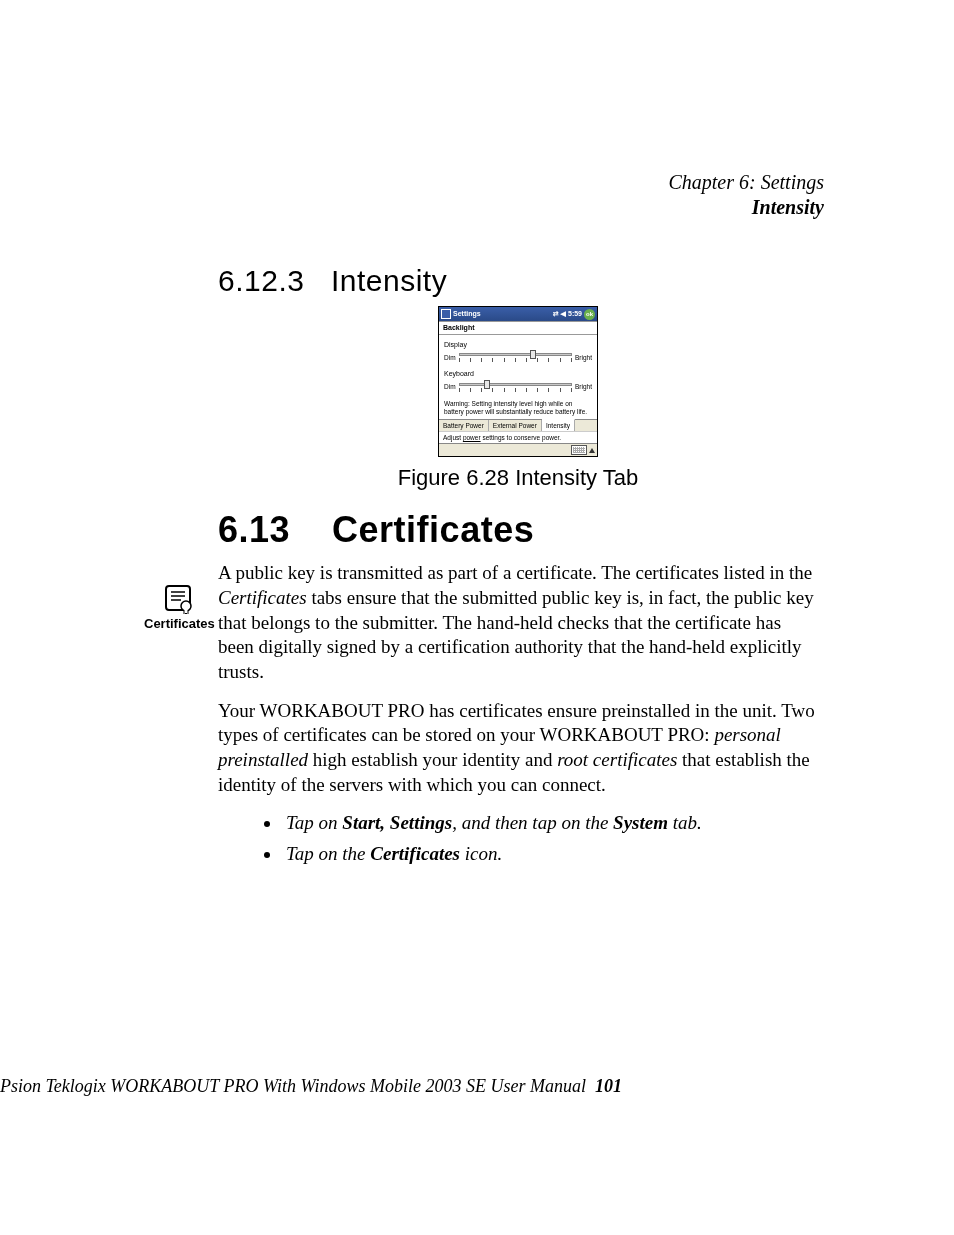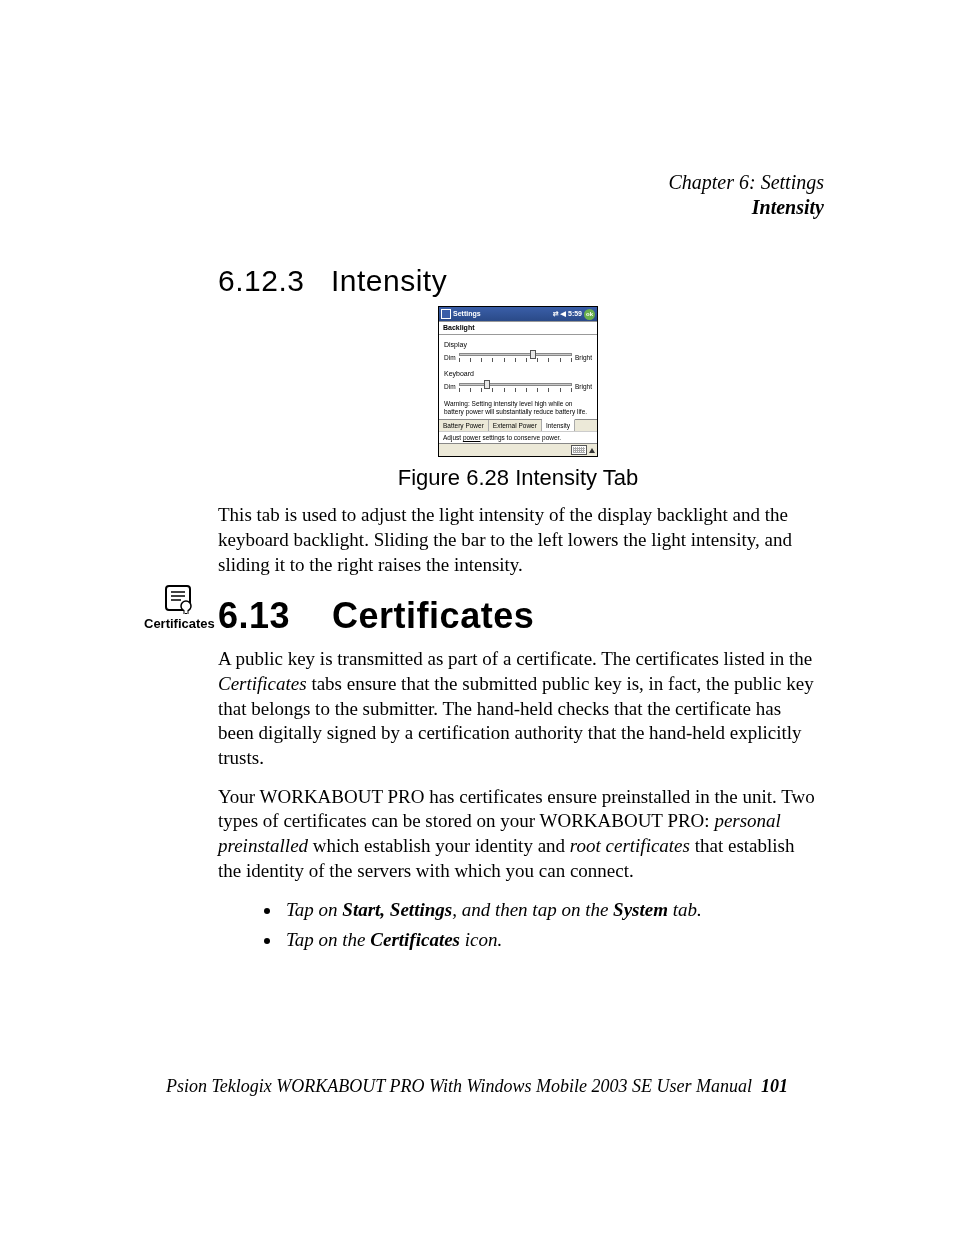--- a/index.html
+++ b/index.html
@@ -73,21 +73,21 @@
     padding-left: 64px;
     margin-top: 6px;
     font-style: italic;
   }
   ul.body li { margin-bottom: 6px; padding-left: 4px; }
   .footer {
     position: absolute;
     left: 0;
     width: 954px;
     top: 1076px;
-    text-align: center;
+    text-align: left;
     font-style: italic;
     font-size: 18px;
   }
   .footer .pg { font-weight: bold; font-style: italic; }
   
   .sideicon {
     position: absolute;
     left: 144px;
     top: 584px;
     width: 70px;
@@ -273,33 +273,32 @@
           <span>Adjust </span><span class="u">power</span><span> settings to conserve power.</span>
         </div>
         <div class="dev-sip">
           <span class="kb"></span>
           <span class="arr"></span>
         </div>
       </div>
       <div class="figcap">Figure 6.28 Intensity Tab</div>
     </div>
 
-    <p class="body">This tab is used to adjust the light intensity of the display backlight and the keyboard backlight. Sliding the bar to the left lowers the light intensity, and sliding it to the right raises the intensity.</p>
 
     <h2 class="h-main">
       <span>6.13</span>&nbsp;&nbsp;&nbsp;
       <span>Certificates</span>
     </h2>
 
     <p class="body">
       <span>A public key is transmitted as part of a certificate. The certificates listed in the </span><em>Certificates</em><span> tabs ensure that the submitted public key is, in fact, the public key that belongs to the submitter. The hand-held checks that the certificate has been digitally signed by a certification authority that the hand-held explicitly trusts.</span>
     </p>
 
     <p class="body">
-      <span>Your WORKABOUT PRO has certificates ensure preinstalled in the unit. Two types of certificates can be stored on your WORKABOUT PRO: </span><em>personal preinstalled</em><span> which establish your identity and </span><em>root certificates</em><span> that establish the identity of the servers with which you can connect.</span>
+      <span>Your WORKABOUT PRO has certificates ensure preinstalled in the unit. Two types of certificates can be stored on your WORKABOUT PRO: </span><em>personal preinstalled</em><span> high establish your identity and </span><em>root certificates</em><span> that establish the identity of the servers with which you can connect.</span>
     </p>
 
     <ul class="body">
       <li>
         <span>Tap on </span><strong>Start, Settings</strong><span>, and then tap on the </span><strong>System</strong><span> tab.</span>
       </li>
       <li>
         <span>Tap on the </span><strong>Certificates</strong><span> icon.</span>
       </li>
     </ul>

